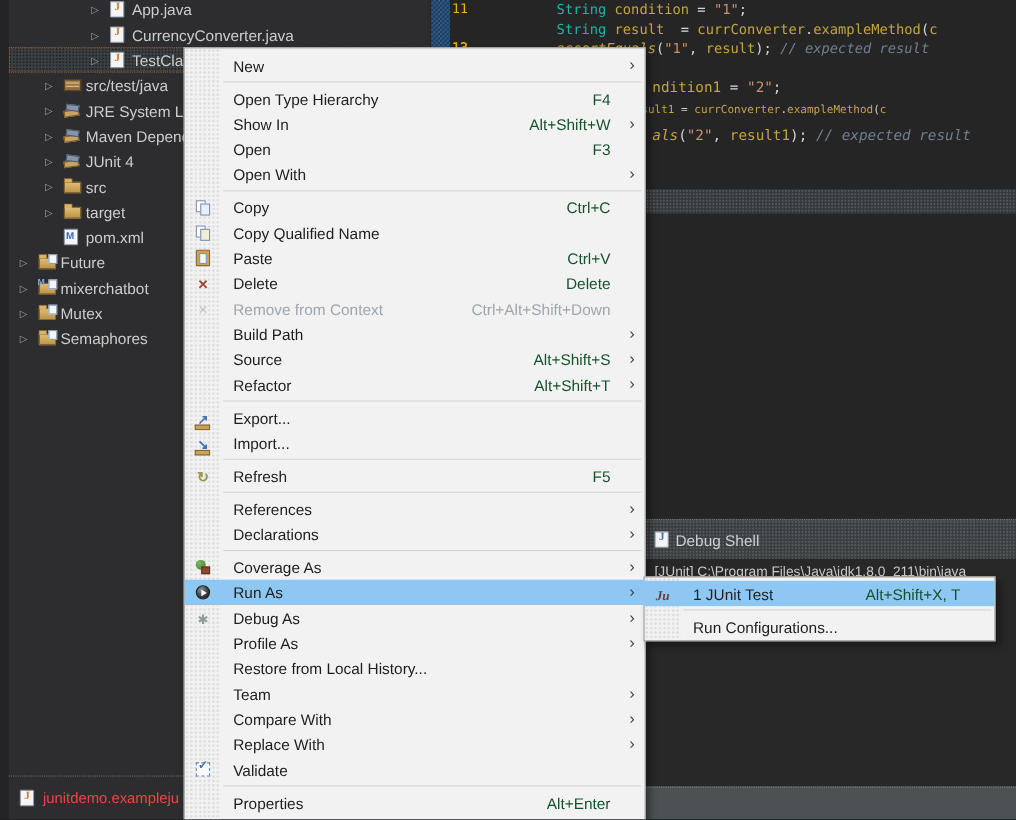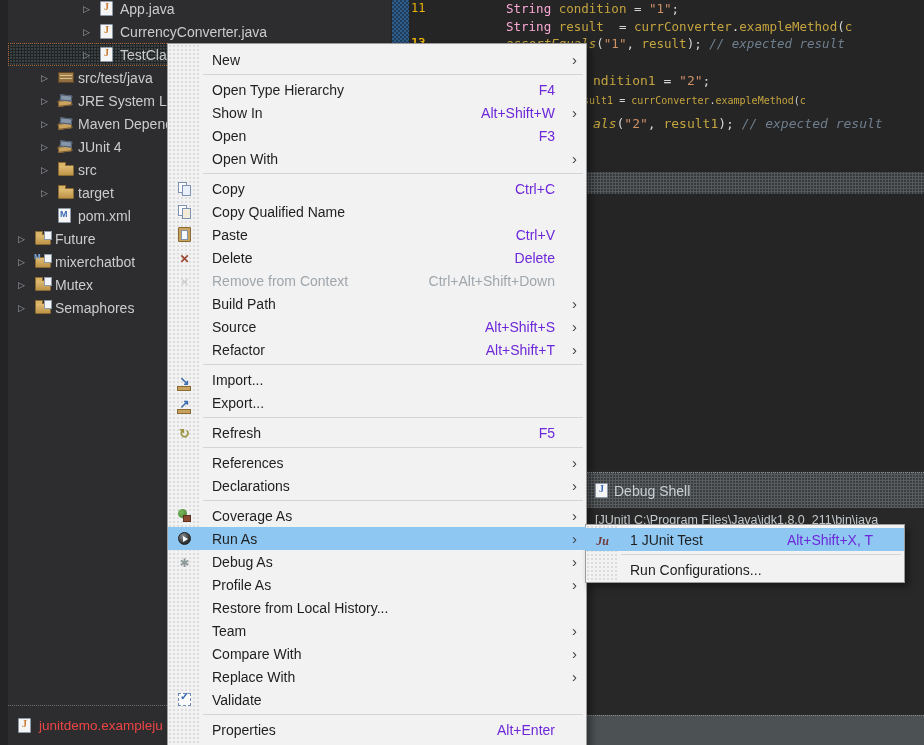--- a/index.html
+++ b/index.html
@@ -42,21 +42,21 @@
   .status-label{color:#ef4444;font-size:13.5px;white-space:nowrap;}
 
   
   .editor{position:absolute;left:391px;top:0;width:533px;height:470px;background:#252526;overflow:hidden;}
   .anno-strip{position:absolute;left:1px;top:0;width:17px;height:470px;
       background-image:linear-gradient(45deg,#2E5E8C 25%,transparent 25%,transparent 75%,#2E5E8C 75%),
                        linear-gradient(45deg,#2E5E8C 25%,#203C58 25%,#203C58 75%,#2E5E8C 75%);
       background-size:4px 4px;background-position:0 0,2px 2px;}
   .lnum{position:absolute;left:20px;color:#eab308;font-family:"DejaVu Sans Mono",monospace;font-size:12px;}
   .cline{position:absolute;white-space:pre;font-family:"DejaVu Sans Mono",monospace;font-size:12.5px;}
-  .c-type{color:#f9a8d4;}
+  .c-type{color:#14b8a6;}
   .c-var{color:#C4A43E;}
   .c-str{color:#CE9168;}
   .c-pl{color:#D4D4D4;}
   .c-static{color:#C4A43E;font-style:italic;}
   .c-cmt{color:#6F7F8D;font-style:italic;}
   .sel-band{position:absolute;left:196px;top:172px;width:337px;height:22px;background-color:#35393C;}
   .ddots{background-image:radial-gradient(circle,rgba(170,170,170,.28) 1px,transparent 1.2px);background-size:3px 3px;}
 
   
   .dshell{position:absolute;left:587px;top:470px;width:337px;height:275px;background:#282828;overflow:hidden;}
@@ -74,21 +74,21 @@
       font-size:14px;color:#1E1E1E;box-sizing:border-box;}
   .cmenu::before{content:"";position:absolute;left:0;top:0;bottom:0;width:33px;
       background-image:radial-gradient(circle,#DCDCDC 1px,transparent 1.2px);background-size:4px 4px;}
   #context-menu{left:167px;top:43px;width:420px;height:710px;padding-top:4px;}
   #run-as-submenu{left:585px;top:524px;width:320px;height:59px;padding-top:3px;}
   .mrow{position:relative;display:flex;align-items:center;height:23px;z-index:1;}
   .mrow.hl{background:#8FC7F3;}
   .mrow.dis .mlabel,.mrow.dis .msc{color:#9FA6AC;}
   .gut{flex:0 0 33px;width:33px;height:100%;display:flex;align-items:center;justify-content:center;}
   .mlabel{flex:1;white-space:nowrap;padding-left:11px;}
-  .msc{color:#6d28d9;white-space:nowrap;}
+  .msc{color:#14532d;white-space:nowrap;}
   .marrow{flex:0 0 22px;text-align:right;padding-right:9px;color:#3F4447;font-size:15px;line-height:1;}
   .marrow.has-arrow::before{content:"›";}
   .msep{height:1px;background:#D4D4D4;margin:3px 3px 3px 35px;position:relative;z-index:1;}
 
   
   .mi{position:relative;display:inline-block;line-height:1;}
   .i-copy,.i-copy-qualified{width:13px;height:14px;}
   .i-copy::before,.i-copy-qualified::before{content:"";position:absolute;left:0;top:0;width:7px;height:9px;background:#FDFDFD;border:1px solid #7E93B4;}
   .i-copy::after,.i-copy-qualified::after{content:"";position:absolute;left:4px;top:3px;width:7px;height:9px;background:#EAF0FA;border:1px solid #7E93B4;}
   .i-copy-qualified::after{background:#F2EDD8;}
@@ -335,30 +335,30 @@
       </div>
       <div class="mrow">
         <span class="gut"></span>
         <span class="mlabel">Refactor</span>
         <span class="msc">Alt+Shift+T</span>
         <span class="marrow has-arrow"></span>
       </div>
       <div class="msep"></div>
       <div class="mrow">
         <span class="gut">
+          <span class="mi i-export"></span>
+        </span>
+        <span class="mlabel">Export...</span>
+        <span class="marrow"></span>
+      </div>
+      <div class="mrow">
+        <span class="gut">
           <span class="mi i-import"></span>
         </span>
         <span class="mlabel">Import...</span>
-        <span class="marrow"></span>
-      </div>
-      <div class="mrow">
-        <span class="gut">
-          <span class="mi i-export"></span>
-        </span>
-        <span class="mlabel">Export...</span>
         <span class="marrow"></span>
       </div>
       <div class="msep"></div>
       <div class="mrow">
         <span class="gut">
           <span class="mi i-refresh"></span>
         </span>
         <span class="mlabel">Refresh</span>
         <span class="msc">F5</span>
         <span class="marrow"></span>

